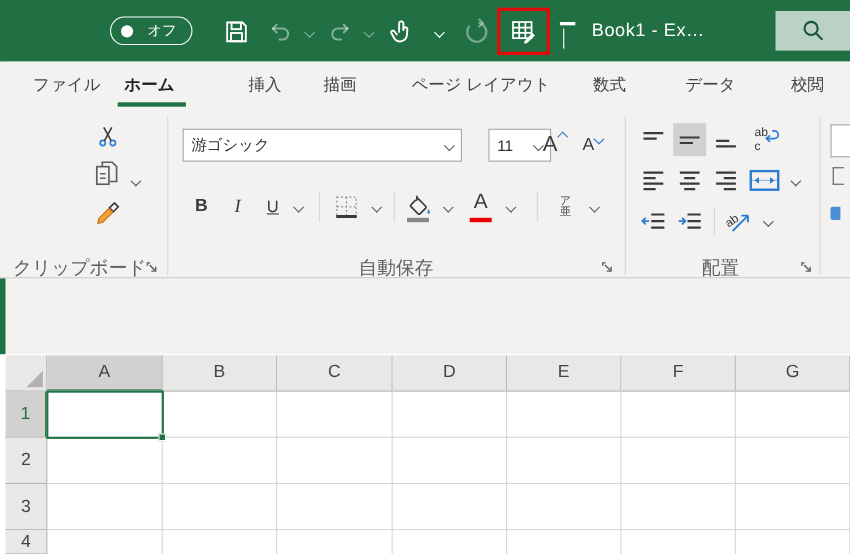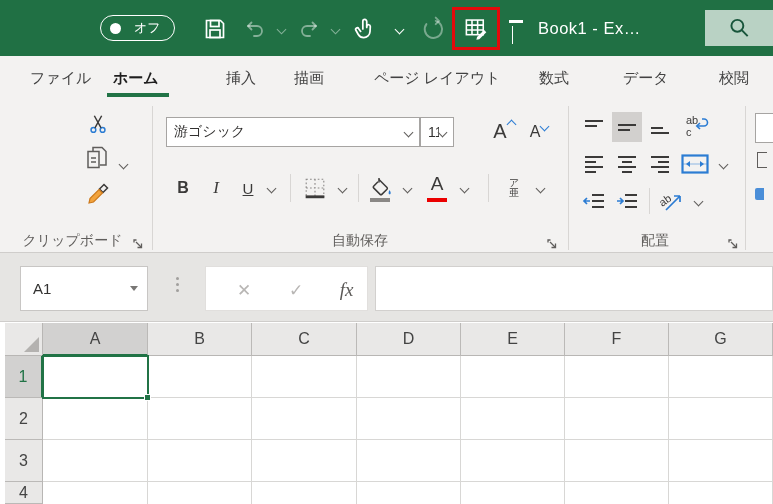--- a/index.html
+++ b/index.html
@@ -30,21 +30,21 @@
 
   
   .tabrow { position:absolute; left:0; top:56px; width:773px; height:44px; background:#f3f2f1; }
   .tab { position:absolute; top:0; height:44px; line-height:44px; font-size:15px; color:#424242; cursor:default; white-space:nowrap; }
   .tab.active { font-weight:bold; color:#1e1e1e; }
   .tab-underline { position:absolute; left:107px; top:93px; width:62px; height:4px; background:#217346; }
 
   
   .ribbon { position:absolute; left:0; top:100px; width:773px; height:153px; background:#f3f2f1; border-bottom:1px solid #cfcdcb; }
   .gsep { position:absolute; top:6px; width:1px; height:144px; background:#d8d6d4; }
-  .group-label { position:absolute; top:132px; font-size:14px; color:#605e5c; text-align:center; }
+  .group-label { position:absolute; top:132px; font-size:17px; color:#605e5c; text-align:center; }
   .launcher { position:absolute; top:136px; width:12px; height:12px; }
   .ic { display:flex; align-items:center; justify-content:center; }
 
   .paste-btn { position:absolute; left:18px; top:8px; width:70px; height:112px; display:flex; flex-direction:column; align-items:center; }
   .paste-label { font-size:13px; color:#323130; margin-top:4px; }
   .small-ic { position:absolute; width:24px; height:24px; display:flex; align-items:center; justify-content:center; }
 
   .combo { position:absolute; background:#fff; border:1px solid #a6a4a2; display:flex; align-items:center; }
   .combo .val { flex:1; font-size:14px; color:#323130; padding-left:7px; white-space:nowrap; overflow:hidden; }
   .combo .chv { margin-right:7px; flex:none; }
@@ -233,21 +233,21 @@
           <path d="M9.5 5.5 v4 h-4"></path>
       </svg>
     </div>
 
     <div class="gsep" style="left:152px;"></div>
 
     <div class="combo" style="left:166px; top:17px; width:254px; height:30px;">
       <span class="val">游ゴシック</span>
       <span class="chv dark"></span>
     </div>
-    <div class="combo" style="left:420px; top:17px; width:34px; height:30px;">
+    <div class="combo" style="left:444px; top:17px; width:57px; height:30px;">
       <span class="val">11</span>
       <span class="chv dark"></span>
     </div>
     <div class="fmt-btn" style="left:488px; top:14px; width:32px; height:34px;">
       <span style="font-size:20px;">A</span>
       <span class="chv blue up" style="margin:-14px 0 0 1px;"></span>
     </div>
     <div class="fmt-btn" style="left:524px; top:16px; width:30px; height:32px;">
       <span style="font-size:16px;">A</span>
       <span class="chv blue" style="margin:-12px 0 0 1px;"></span>
@@ -424,37 +424,20 @@
       </svg>
     </div>
 
     <div class="gsep" style="left:745px;"></div>
 
     <div class="partial-combo"></div>
     <div class="partial-g1"></div>
     <div class="partial-g2"></div>
   </div>
 
-  <div class="fbar">
-    <div class="namebox">
-      <span class="val">A1</span>
-      <span class="name-caret"></span>
-    </div>
-    <div class="fdots">
-        <i></i>
-        <i></i>
-        <i></i>
-      </div>
-    <div class="fbtns">
-      <div class="fx-cancel">✕</div>
-      <div class="fx-enter">✓</div>
-      <div class="fx-fn">fx</div>
-    </div>
-    <div class="finput"></div>
-  </div>
 
   <div class="grid">
     <div class="corner">
       <span class="corner-tri"></span>
     </div>
     <div id="colhdrs">
         <div class="colhdr selected" style="left: 43px; width: 105px;">A</div>
         <div class="colhdr" style="left: 148px; width: 104px;">B</div>
         <div class="colhdr" style="left: 252px; width: 105px;">C</div>
         <div class="colhdr" style="left: 357px; width: 104px;">D</div>

